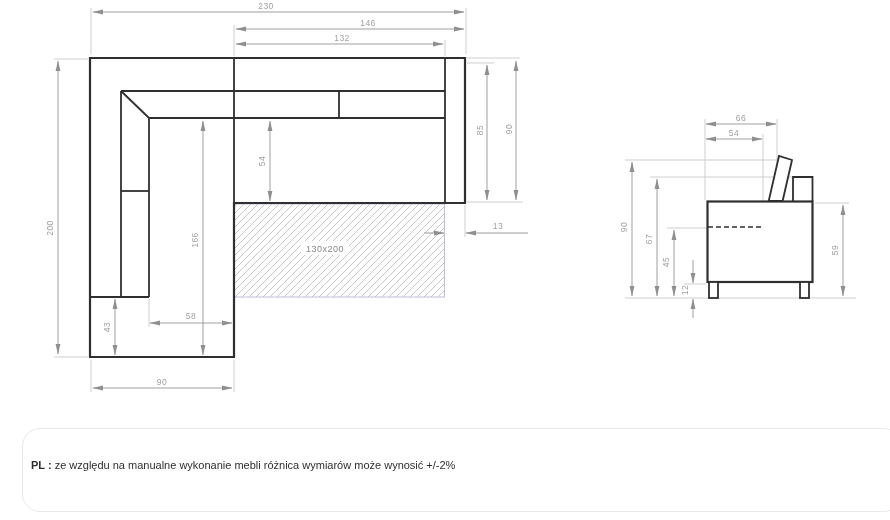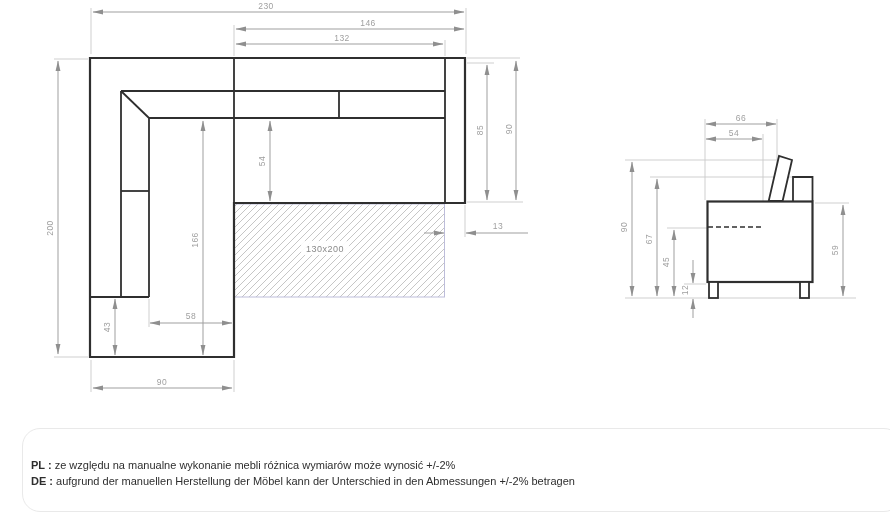--- a/index.html
+++ b/index.html
@@ -156,20 +156,17 @@
     </g>
   </svg>
 
   
   <div class="footer">
 
     <div class="notes">
       <div>
         <span class="note-lang">PL</span><span class="note-sep"> : </span><span class="note-text">ze względu na manualne wykonanie mebli różnica wymiarów może wynosić +/-2%</span>
       </div>
-      <div>
-        <span class="note-lang">DE</span><span class="note-sep"> : </span><span class="note-text">aufgrund der manuellen Herstellung der Möbel kann der Unterschied in den Abmessungen +/-2% betragen</span>
-      </div>
     </div>
 
   </div>
 
 </div>
 
 </body></html>

